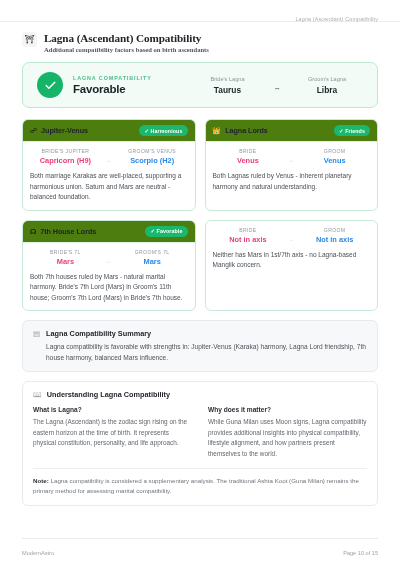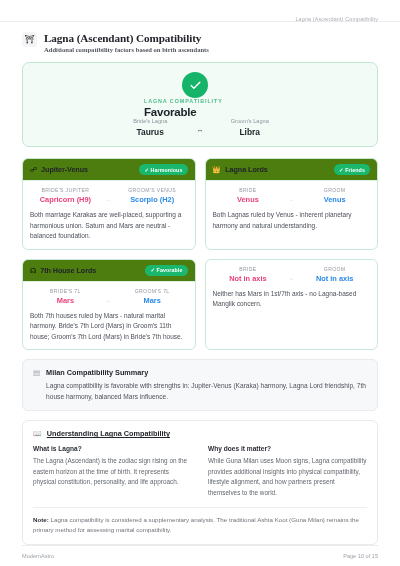--- a/index.html
+++ b/index.html
@@ -48,21 +48,20 @@
   }
 
   
   .hero {
     display: flex; align-items: center;
     background: #f2fbf6;
     border: 1px solid #bfe8d2;
     border-radius: 7px;
     padding: 9px 14px;
     margin-bottom: 11px;
-    flex-direction: column;
   }
   .hero-badge {
     width: 26px; height: 26px; border-radius: 50%;
     background: #15b469;
     flex: 0 0 26px;
     display: flex; align-items: center; justify-content: center;
     margin-right: 10px;
   }
   .hero-badge svg { display: block; }
   .hero-main { flex: 0 0 auto; min-width: 112px; }
@@ -129,21 +128,21 @@
 
   
   .explain {
     background: #ffffff;
     border: 1px solid #e8eaee;
     border-radius: 6px;
     padding: 8px 10px 9px 10px;
   }
   .ex-head { display: flex; align-items: center; gap: 5px; margin-bottom: 7px; }
   .ex-ic { font-size: 7px; line-height: 1; }
-  .ex-title { font-size: 7.3px; font-weight: bold; color: #22262c; text-decoration: underline; }
+  .ex-title { font-size: 7.3px; font-weight: bold; color: #22262c; }
   .ex-cols { display: flex; gap: 16px; }
   .ex-col { flex: 1 1 0; min-width: 0; }
   .ex-q { font-size: 6.6px; font-weight: bold; color: #2a2e34; margin-bottom: 3.5px; }
   .ex-a { font-size: 6.4px; color: #62676e; line-height: 1.68; }
   .ex-note {
     margin-top: 8px; padding-top: 7px;
     border-top: 1px solid #eceef1;
     font-size: 6.2px; color: #70757c; line-height: 1.65;
   }
   .ex-note b { color: #2d3138; font-weight: bold; }
@@ -286,21 +285,21 @@
           </div>
           <div class="card-desc">Neither has Mars in 1st/7th axis - no Lagna-based Manglik concern.</div>
         </div>
       </div>
 
     </div>
 
     <div class="summary">
       <span class="sum-ic">▤</span>
       <div>
-        <div class="sum-title">Milan Compatibility Summary</div>
+        <div class="sum-title">Lagna Compatibility Summary</div>
         <div class="sum-text">Lagna compatibility is favorable with strengths in: Jupiter-Venus (Karaka) harmony, Lagna Lord friendship, 7th house harmony, balanced Mars influence.</div>
       </div>
     </div>
 
     <div class="explain">
       <div class="ex-head">
         <span class="ex-ic">📖</span>
         <span class="ex-title">Understanding Lagna Compatibility</span>
       </div>
       <div class="ex-cols">

